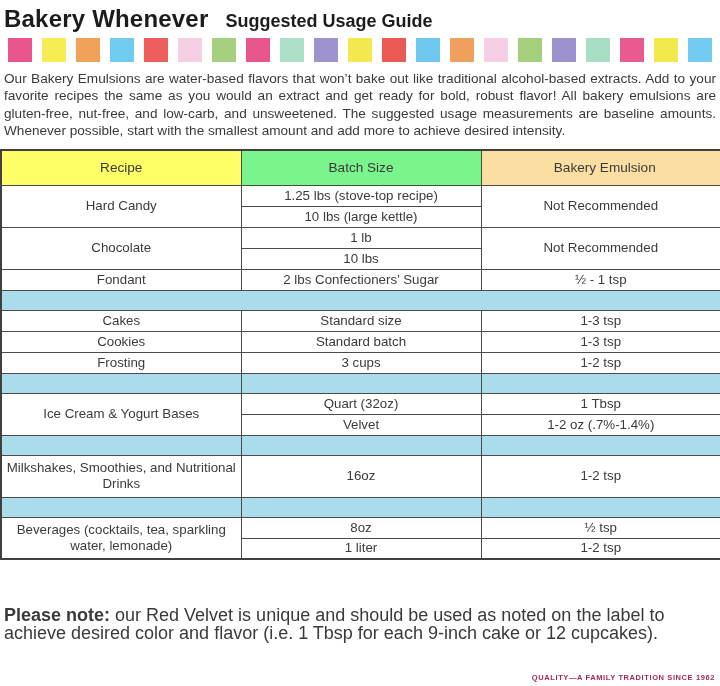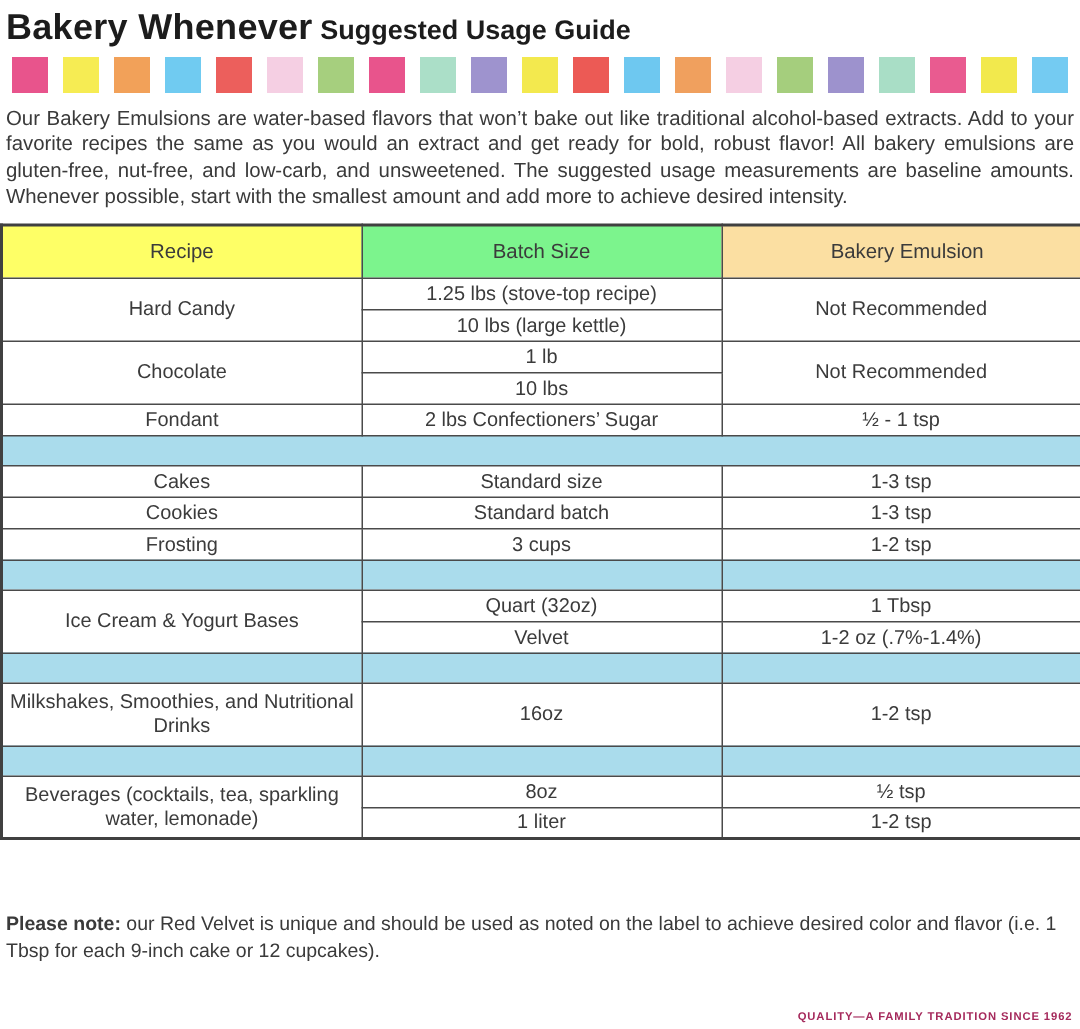--- a/index.html
+++ b/index.html
@@ -8,21 +8,21 @@
     position: relative;
     width: 720px;
     height: 686px;
     background: #ffffff;
     font-family: "Liberation Sans", sans-serif;
     overflow: hidden;
   }
   
   .header { padding: 5px 8px 0 4px; white-space: nowrap; }
   .title-main { font-size: 24px; font-weight: 600; color: #1c1c1c; letter-spacing: 0.2px; }
-  .title-sub  { font-size: 18px; font-weight: 600; color: #1c1c1c; margin-left: 5px; }
+  .title-sub  { font-size: 18px; font-weight: 600; color: #1c1c1c; margin-left: 17px; }
   
   .palette {
     display: flex;
     justify-content: space-between;
     padding: 0 8px;
     margin-top: 5px;
     height: 24px;
   }
   .swatch { width: 24px; height: 24px; flex: 0 0 auto; }
   
@@ -51,21 +51,21 @@
     padding: 0 4px;
     height: 21px;
     line-height: 1.22;
   }
   table.usage-table th { font-weight: 400; font-size: 13.6px; height: 35px; }
   table.usage-table tr.sep td { height: 20px; padding: 0; }
   table.usage-table tr.tall td { height: 42px; }
   
   .note {
     margin: 47px 6px 0 4px;
-    font-size: 13px;
+    font-size: 18px;
     line-height: 17.5px;
     color: #3a3a3a;
   }
   .note .note-label { font-weight: 700; }
   
   .footer {
     position: absolute;
     right: 5px;
     bottom: 4px;
     text-align: center;

